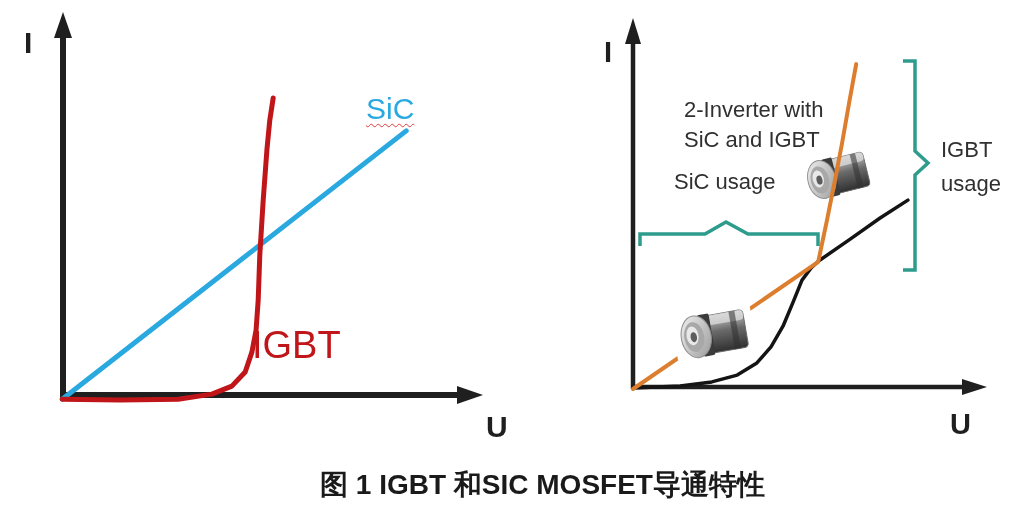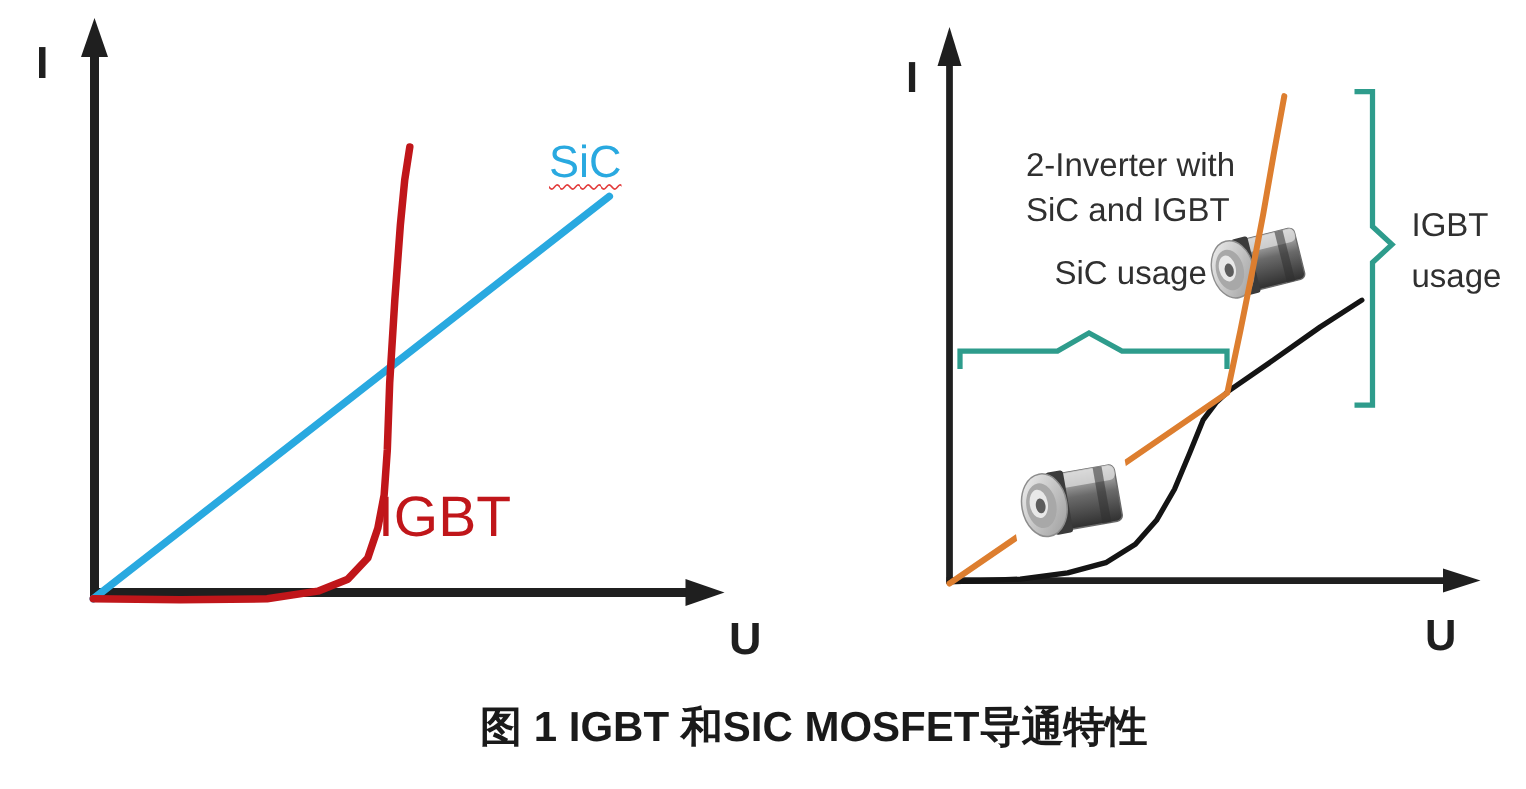--- a/index.html
+++ b/index.html
@@ -17,21 +17,21 @@
   #lbl-sic{
     left:366px;top:92px;font-size:30px;color:#29a9e0;
     text-decoration-line:underline;text-decoration-style:wavy;
     text-decoration-color:#e23b3b;text-decoration-thickness:1px;
     text-underline-offset:4px;
   }
   #lbl-igbt{left:252px;top:324px;font-size:38px;color:#c0161a;}
   #lbl-i-right{left:604px;top:36px;font-size:29px;}
   #lbl-u-right{left:950px;top:408px;font-size:29px;}
   #lbl-annot{left:684px;top:60px;width:178px;font-size:22px;line-height:1.38;color:#303030;margin-top:35px;}
-  #lbl-sic-usage{left:674px;top:169px;font-size:22px;color:#303030;margin-left:29px;}
+  #lbl-sic-usage{left:674px;top:169px;font-size:22px;color:#303030;}
   #lbl-igbt-usage{left:941px;top:133px;width:84px;font-size:22px;line-height:1.55;color:#303030;}
   #caption{
     position:absolute;left:34px;top:466px;width:100%;text-align:center;
     font-size:28px;font-weight:bold;color:#1a1a1a;
   }
 </style>
 </head>
 <body>
 
 <div id="stage">

